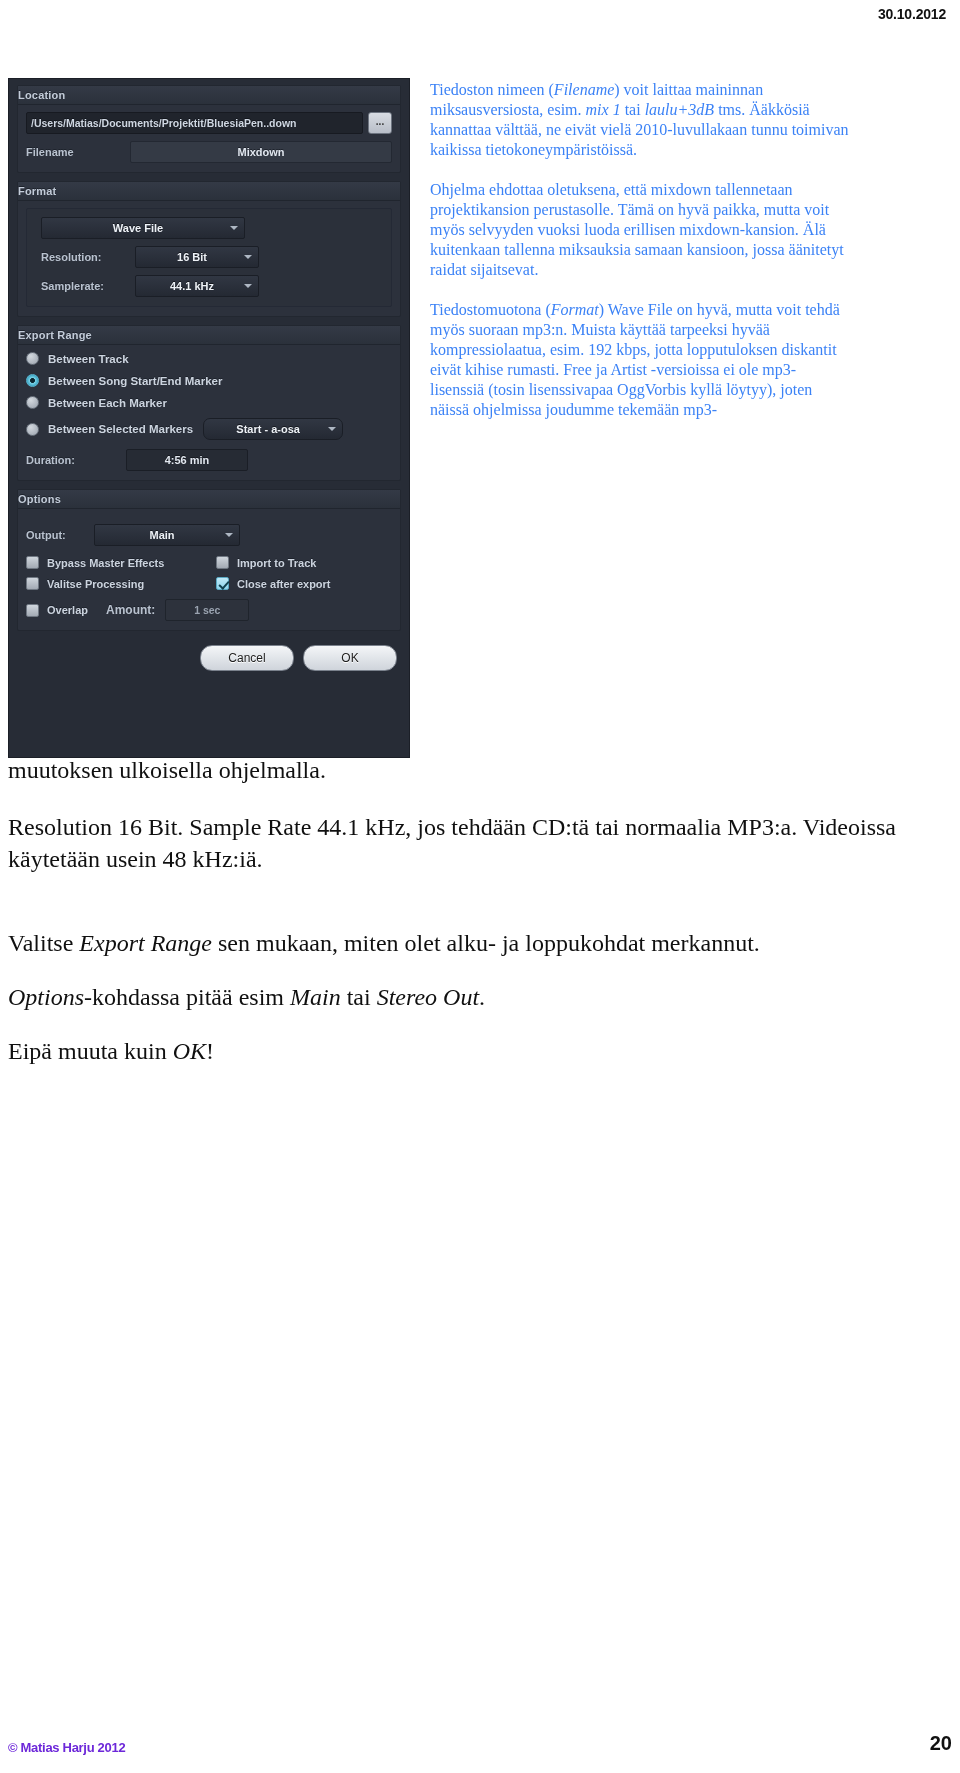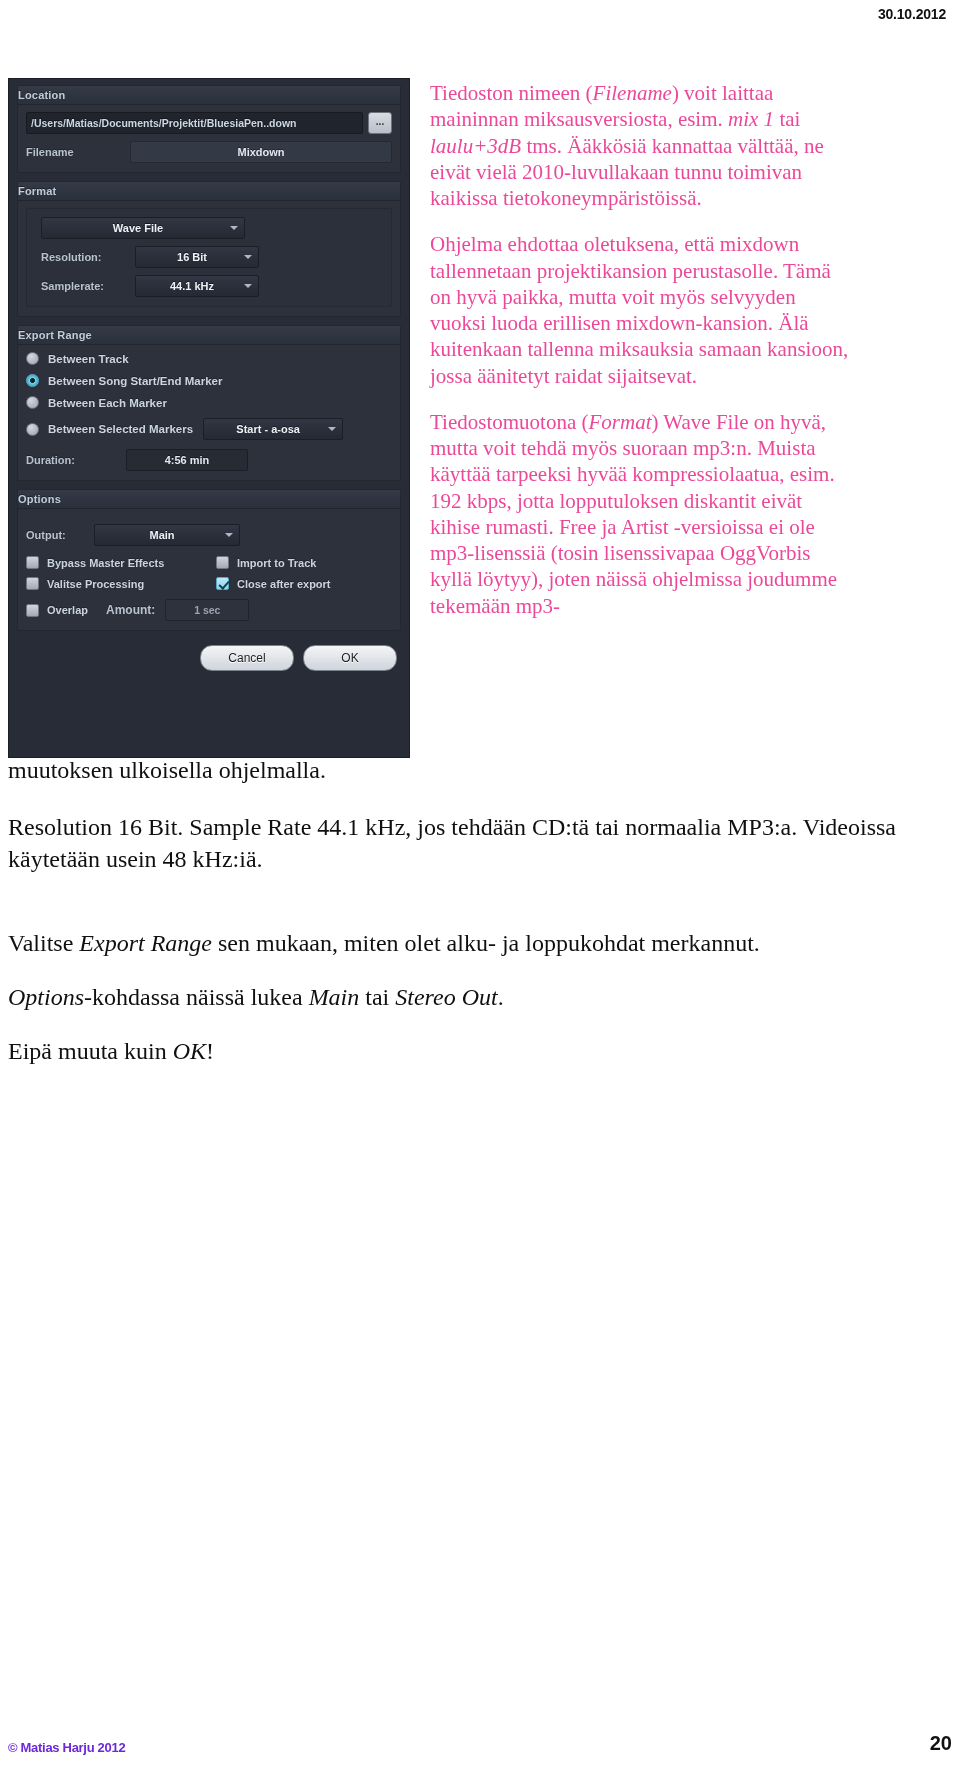--- a/index.html
+++ b/index.html
@@ -207,21 +207,21 @@
   .radio.on {
     background: radial-gradient(circle at 50% 50%, #0b2630 0%, #0b2630 28%, #7fd6ea 33%, #3fa8c6 70%, #1d7d99 100%);
     border: 1px solid #5ab4ce;
   }
   .radio-label {
     font-size: 11.5px;
     color: #ccd4df;
     font-weight: bold;
     text-shadow: 0 -1px 0 #1c212a;
   }
-  .marker-combo { margin-left: 10px; width: 112px; }
+  .marker-combo { margin-left: 10px; width: 112px; border-radius: 7px; }
 
   .duration-row {
     display: flex;
     align-items: center;
     margin-top: 2px;
   }
   .duration-label {
     font-size: 11px;
     color: #b9c2cf;
     font-weight: bold;
@@ -338,23 +338,23 @@
     border-radius: 12px;
     text-shadow: 0 1px 0 #ffffff;
   }
 
   
   .col-right {
     position: absolute;
     left: 430px;
     top: 80px;
     width: 420px;
-    font-size: 21px;
+    font-size: 16px;
     line-height: 1.25;
-    color: #ec4899;
+    color: #3b82f6;
   }
   .col-right p { margin: 0 0 20px 0; }
 
   .below-shot {
     position: absolute;
     left: 8px;
     top: 755px;
     width: 400px;
     font-size: 24px;
     line-height: 1.25;
@@ -511,21 +511,21 @@
 
 <div class="flow p-res">
   <p>Resolution 16 Bit. Sample Rate 44.1 kHz, jos tehdään CD:tä tai normaalia MP3:a. Videoissa käytetään usein 48 kHz:iä.</p>
 </div>
 
 <div class="flow p-range">
   <p><span>Valitse </span><em>Export Range</em><span> sen mukaan, miten olet alku- ja loppukohdat merkannut.</span></p>
 </div>
 
 <div class="flow p-opts">
-  <p><em>Options</em><span>-kohdassa näissä lukea </span><em>Main</em><span> tai </span><em>Stereo Out</em><span>.</span></p>
+  <p><em>Options</em><span>-kohdassa pitää esim </span><em>Main</em><span> tai </span><em>Stereo Out</em><span>.</span></p>
 </div>
 
 <div class="flow p-eipa">
   <p><span>Eipä muuta kuin </span><em>OK</em><span>!</span></p>
 </div>
 
 <div class="page-footer">
   <div class="footer-copy">© Matias Harju 2012</div>
   <div class="footer-page">20</div>
 </div>

